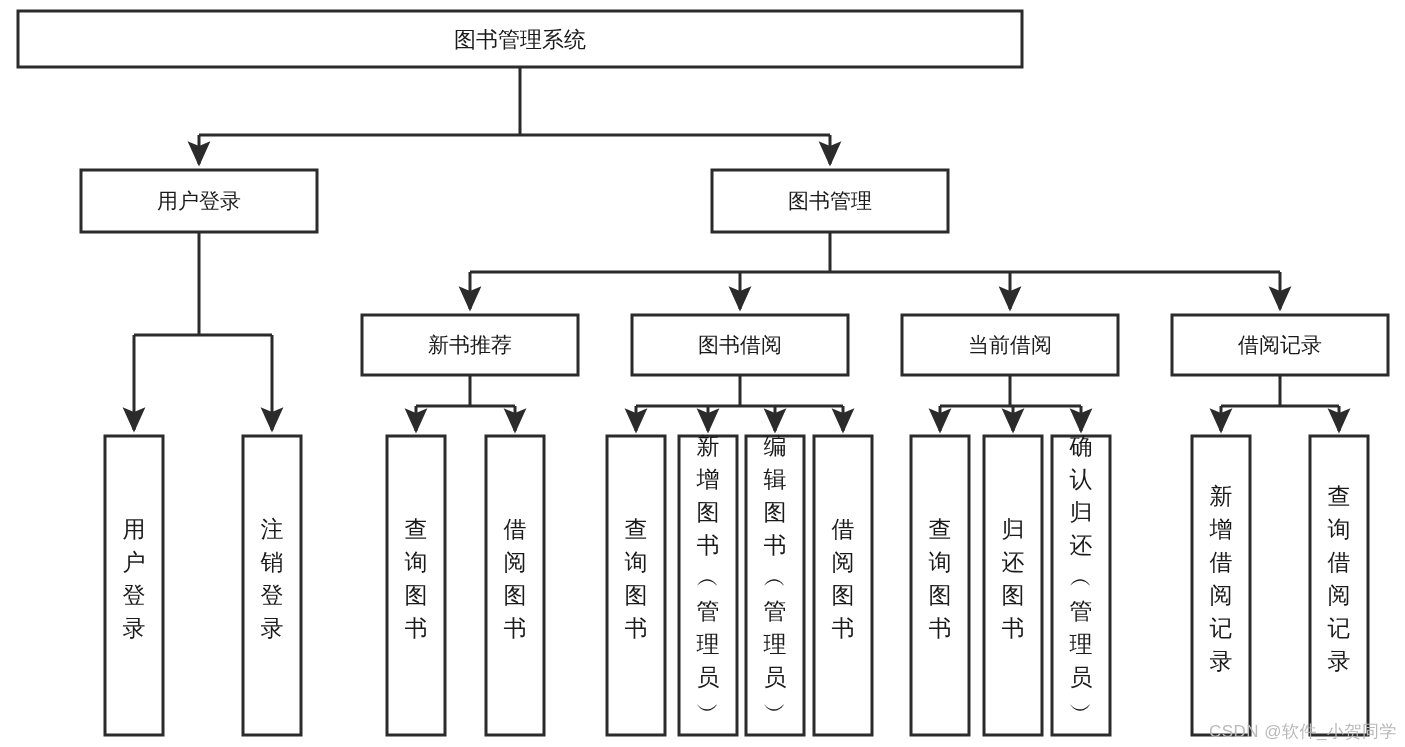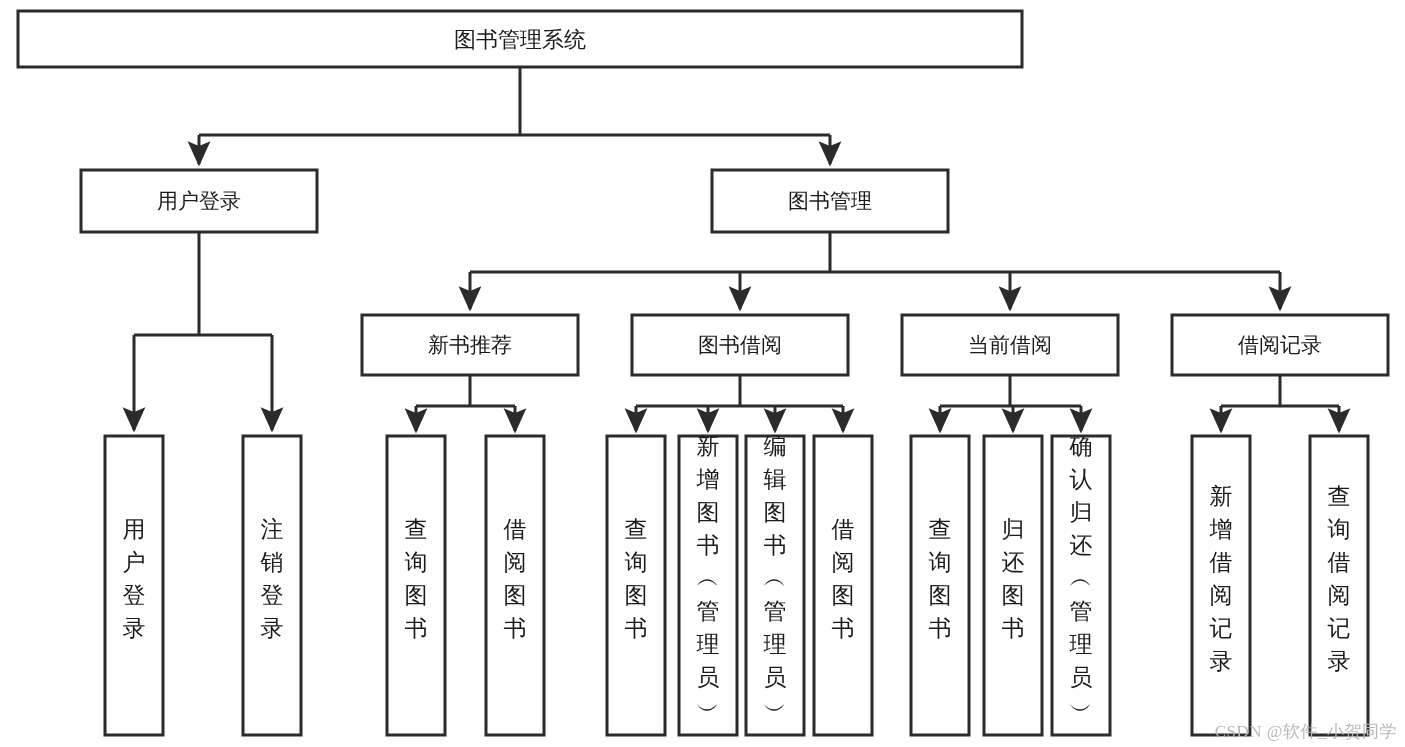--- a/index.html
+++ b/index.html
@@ -49,21 +49,21 @@
   .leaf-label {
     font-family: "DejaVu Sans", "Liberation Sans", sans-serif;
     fill: #1a1a1a;
     font-size: 23px;
     text-anchor: middle;
   }
   .watermark {
     position: absolute;
     right: 8px;
     bottom: 4px;
-    font-family: Liberation Serif, serif;
+    font-family: Liberation Sans, sans-serif;
     font-size: 17px;
     color: #b9b9b9;
     letter-spacing: 0.5px;
     white-space: nowrap;
     pointer-events: none;
   }
 </style>
 </head>
 <body>
 

